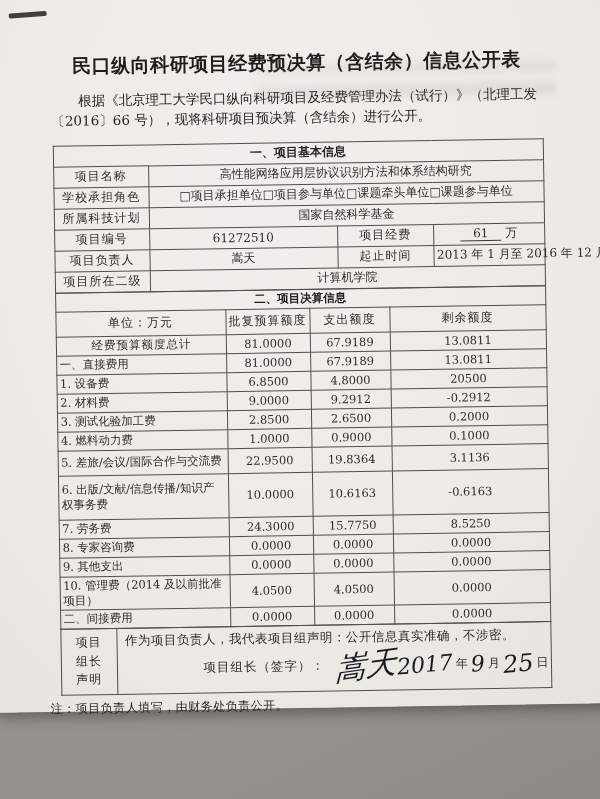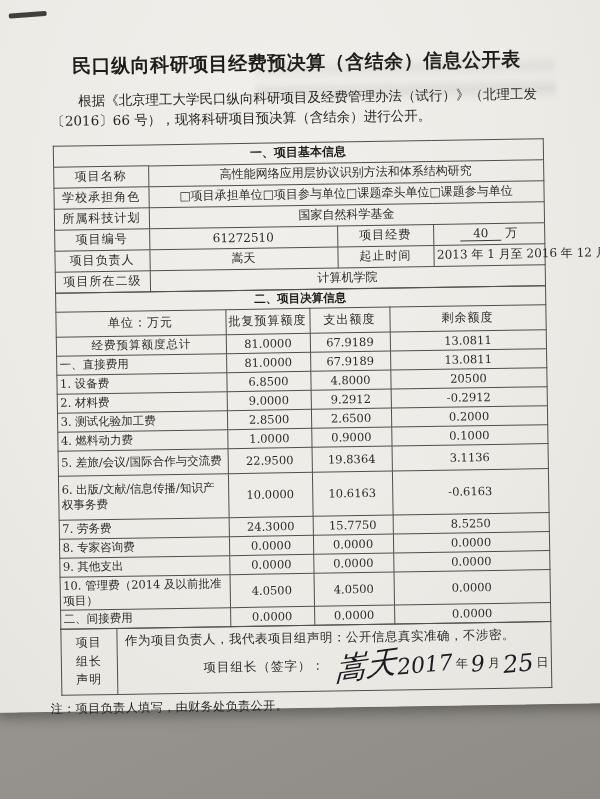--- a/index.html
+++ b/index.html
@@ -101,21 +101,21 @@
         <td colspan="3">□项目承担单位□项目参与单位□课题牵头单位□课题参与单位</td>
       </tr>
       <tr>
         <td class="lab">所属科技计划</td>
         <td colspan="3">国家自然科学基金</td>
       </tr>
       <tr>
         <td class="lab">项目编号</td>
         <td>61272510</td>
         <td class="lab">项目经费</td>
-        <td><span class="uline">40</span> <span>万</span></td>
+        <td><span class="uline">61</span> <span>万</span></td>
       </tr>
       <tr>
         <td class="lab">项目负责人</td>
         <td>嵩天</td>
         <td class="lab">起止时间</td>
         <td class="small">2013 年 1 月至 2016 年 12 月</td>
       </tr>
       <tr>
         <td class="lab">项目所在二级</td>
         <td colspan="3">计算机学院</td>

